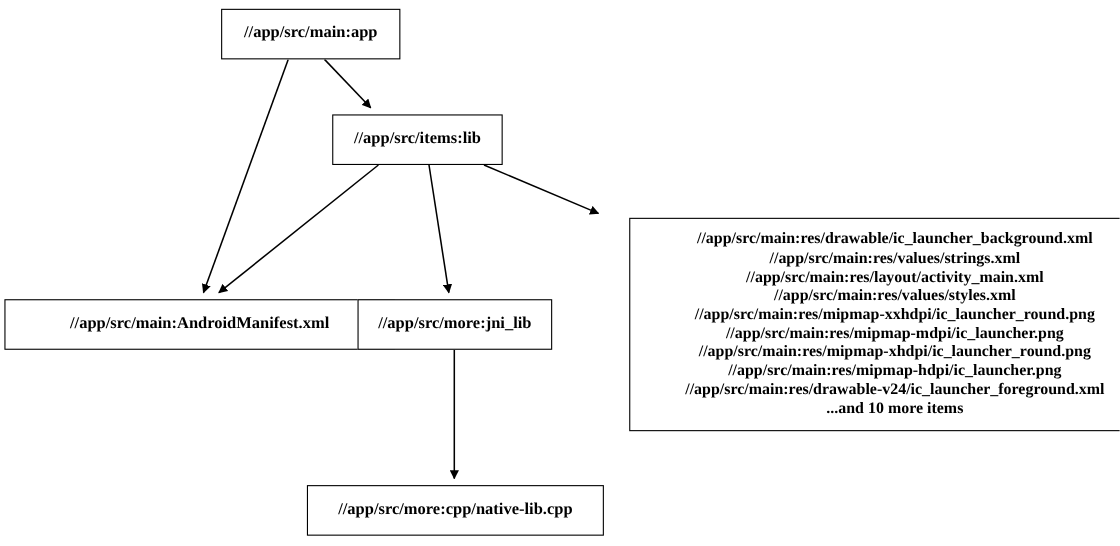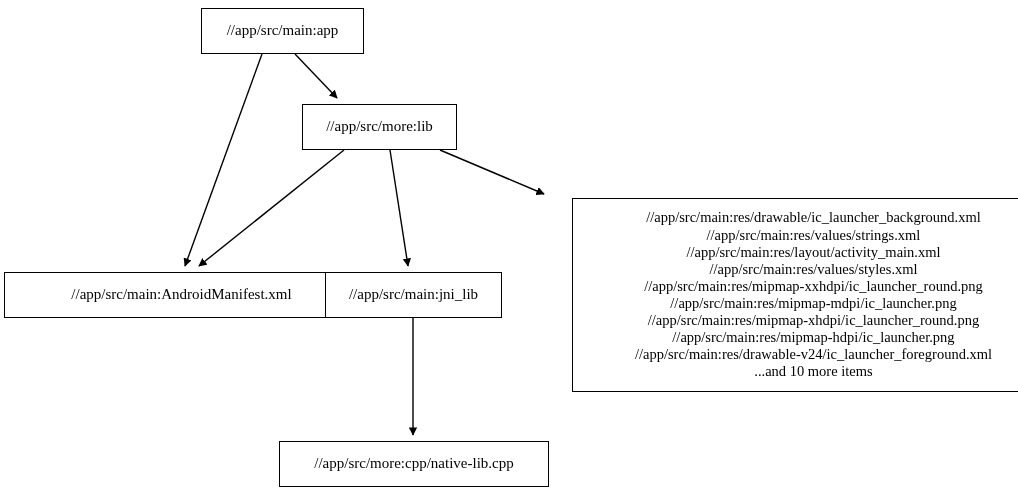--- a/index.html
+++ b/index.html
@@ -23,20 +23,21 @@
     display: flex;
     align-items: center;
     justify-content: center;
     text-align: center;
     color: #000000;
     font-family: "Liberation Serif", serif;
     font-size: 15px;
     line-height: 1.18;
     white-space: pre;
     padding: 2px 6px;
+    font-weight: bold;
   }
   #svg-edges {
     position: absolute;
     left: 0;
     top: 0;
     width: 1018px;
     height: 496px;
     pointer-events: none;
   }
   .node-app       { left: 201px; top: 8px;   width: 163px; height: 46px; }
@@ -81,29 +82,29 @@
     <g>
       <path d="M 413,318 L 413,435" stroke="#000000" stroke-width="1.4" fill="none" marker-end="url(#arrow)"></path>
     </g>
   </svg>
 
   <div class="node node-app">
     <span>//app/src/main:app</span>
   </div>
 
   <div class="node node-lib">
-    <span>//app/src/more:lib</span>
+    <span>//app/src/items:lib</span>
   </div>
 
   <div class="node node-manifest">
     <span>//app/src/main:AndroidManifest.xml</span>
   </div>
 
   <div class="node node-jni">
-    <span>//app/src/main:jni_lib</span>
+    <span>//app/src/more:jni_lib</span>
   </div>
 
   <div class="node node-res">
     <span>//app/src/main:res/drawable/ic_launcher_background.xml
 //app/src/main:res/values/strings.xml
 //app/src/main:res/layout/activity_main.xml
 //app/src/main:res/values/styles.xml
 //app/src/main:res/mipmap-xxhdpi/ic_launcher_round.png
 //app/src/main:res/mipmap-mdpi/ic_launcher.png
 //app/src/main:res/mipmap-xhdpi/ic_launcher_round.png

